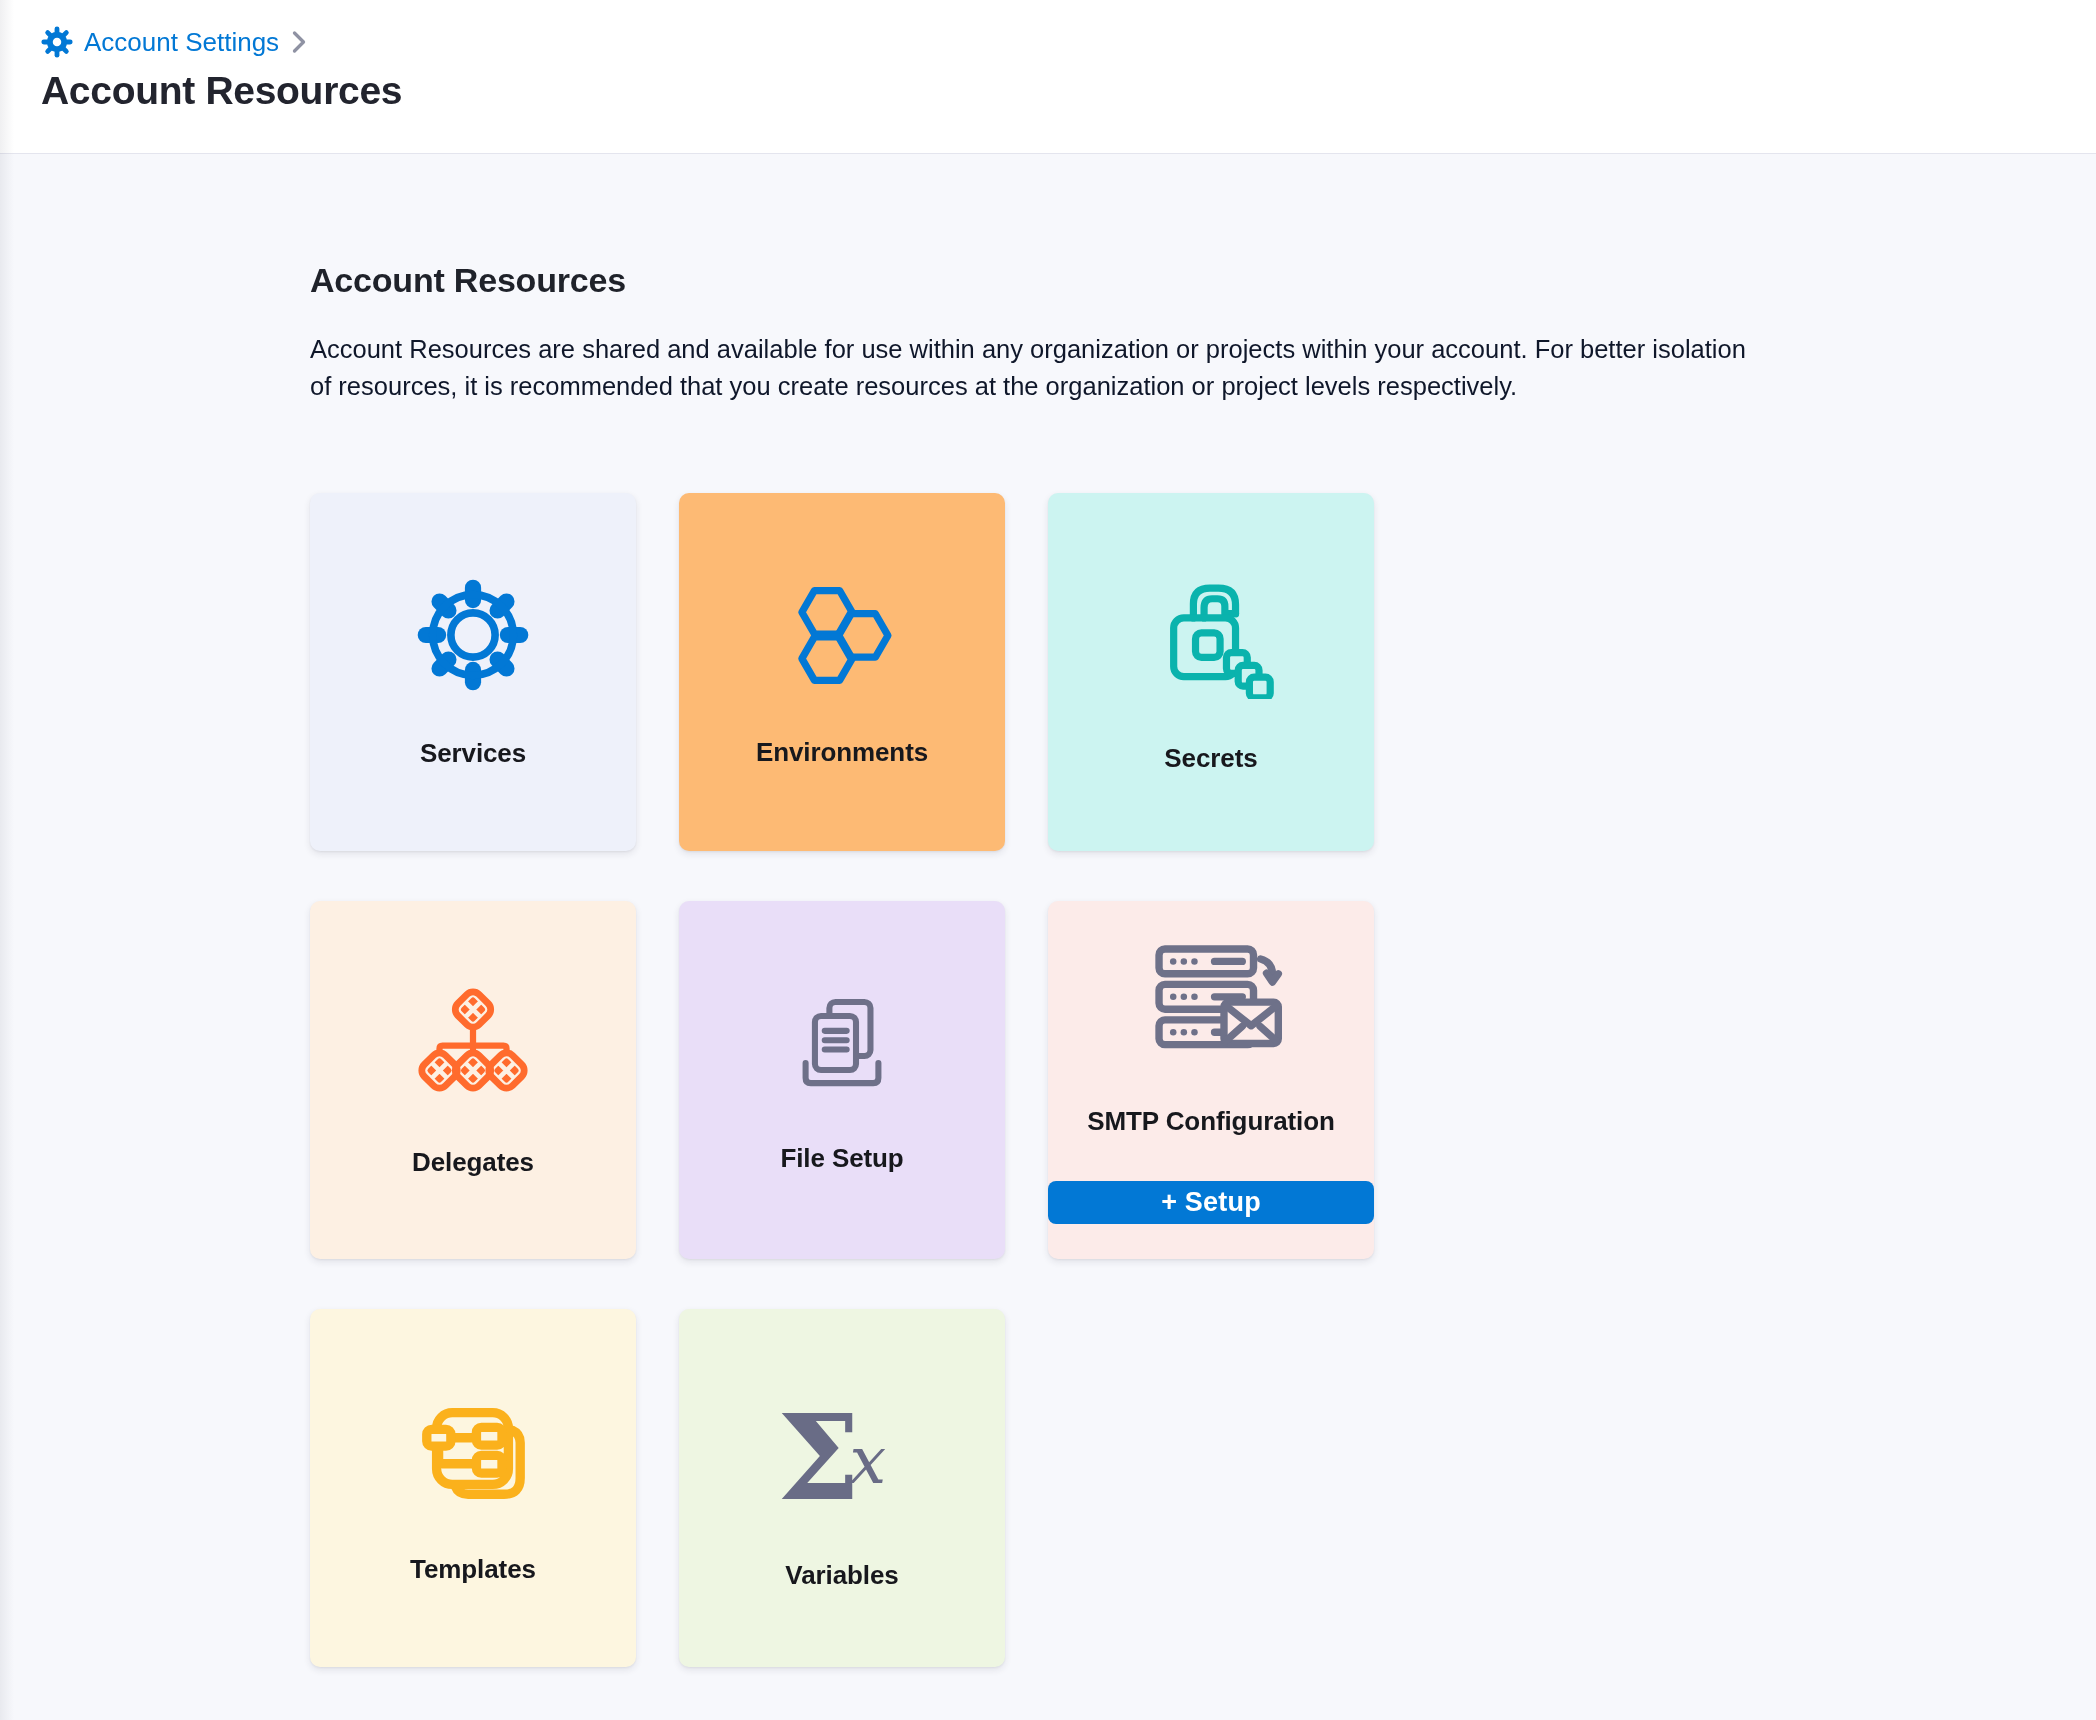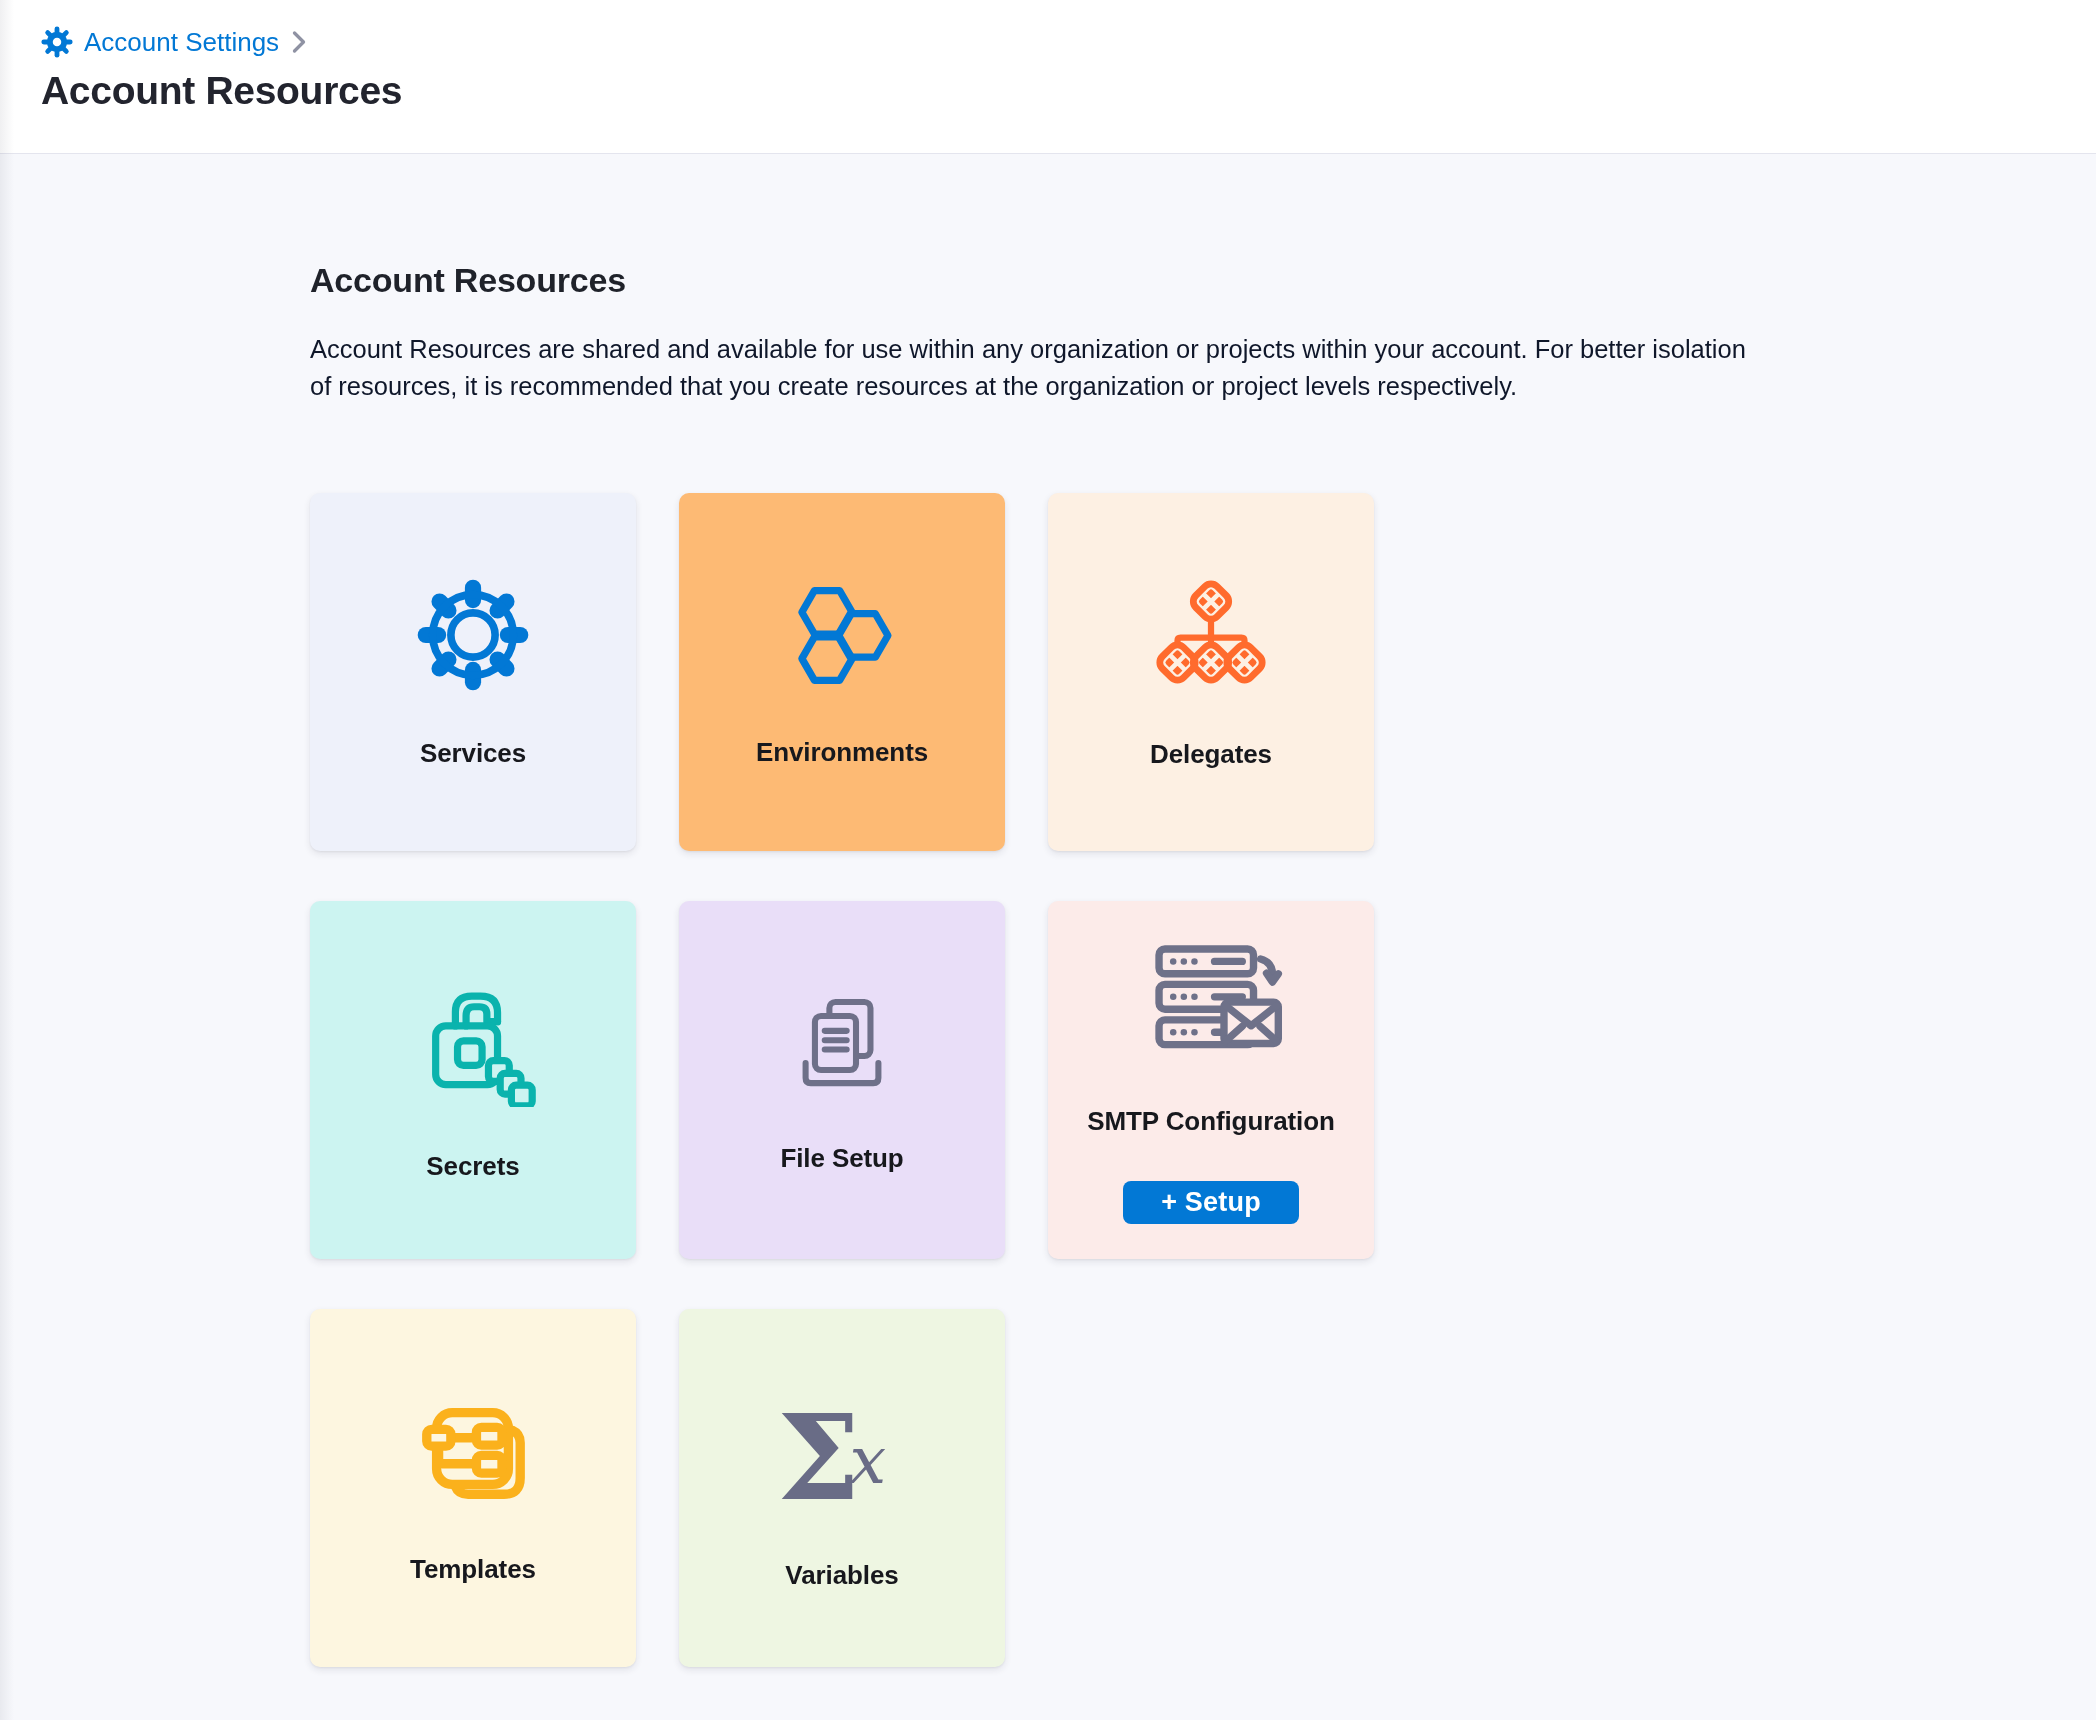--- a/index.html
+++ b/index.html
@@ -53,21 +53,21 @@
   .resource-grid {
     margin-top:88px;
     display:grid;
     grid-template-columns:repeat(3,326px);
     column-gap:43px;
     row-gap:50px;
   }
   .card {
     width:326px; height:358px;
     border-radius:10px;
-    display:flex; flex-direction:column; align-items:center; justify-content:center;
+    display:flex; flex-direction:column; justify-content:center;
     gap:44px;
     box-shadow:0 3px 7px rgba(40,41,61,0.10), 0 1px 2px rgba(40,41,61,0.06);
     cursor:pointer;
   }
   .card--with-button { gap:16px; }
   .card--with-button .card-icon-slot { margin-bottom:30px; }
   .card-icon-slot { display:flex; align-items:center; justify-content:center; }
   .card-label {
     font-size:26px; font-weight:600; color:#17181d; letter-spacing:-0.1px;
     text-align:center;
@@ -151,66 +151,66 @@
     <g stroke="#0278d5" stroke-width="1.5" fill="none" stroke-linejoin="round">
       <path d="M14.1,7.3 L11.5,11.8 L6.3,11.8 L3.7,7.3 L6.3,2.8 L11.5,2.8 Z"></path>
       <path d="M21.5,12.1 L18.9,16.6 L13.7,16.6 L11.1,12.1 L13.7,7.6 L18.9,7.6 Z"></path>
       <path d="M14.1,16.9 L11.5,21.4 L6.3,21.4 L3.7,16.9 L6.3,12.4 L11.5,12.4 Z"></path>
     </g>
   </svg>
         </div>
     <div class="card-label">Environments</div>
 
   </div>
-      <div class="card" style="background: rgb(253, 240, 227);">
-    <div class="card-icon-slot">
-          <svg width="120" height="120" viewBox="0 0 24 24">
-    <path d="M5.3,13.5 V13.1 Q5.3,12.5 5.9,12.5 H18.1 Q18.7,12.5 18.7,13.1 V13.5 M12,9.4 V13.3" stroke="#ff6b2d" stroke-width="1.25" fill="none" stroke-linecap="round"></path>
-    <g>
-      <g transform="rotate(45 12 5.3)">
-        <rect x="9" y="2.3" width="6" height="6" rx="1.7" stroke="#ff6b2d" stroke-width="1.35" fill="none"></rect>
-        <rect x="10.15" y="3.45" width="3.7" height="3.7" rx="0.5" fill="#ff6b2d"></rect>
-        <path d="M9.9,5.3 H14.1 M12,3.2 V7.4" stroke="#fdf0e3" stroke-width="0.95"></path>
-      </g>
-      <g transform="rotate(45 5.3 17.5)">
-        <rect x="2.3" y="14.5" width="6" height="6" rx="1.7" stroke="#ff6b2d" stroke-width="1.35" fill="none"></rect>
-        <rect x="3.45" y="15.65" width="3.7" height="3.7" rx="0.5" fill="#ff6b2d"></rect>
-        <path d="M3.2,17.5 H7.4 M5.3,15.4 V19.6" stroke="#fdf0e3" stroke-width="0.95"></path>
-      </g>
-      <g transform="rotate(45 12 17.5)">
-        <rect x="9" y="14.5" width="6" height="6" rx="1.7" stroke="#ff6b2d" stroke-width="1.35" fill="none"></rect>
-        <rect x="10.15" y="15.65" width="3.7" height="3.7" rx="0.5" fill="#ff6b2d"></rect>
-        <path d="M9.9,17.5 H14.1 M12,15.4 V19.6" stroke="#fdf0e3" stroke-width="0.95"></path>
-      </g>
-      <g transform="rotate(45 18.7 17.5)">
-        <rect x="15.7" y="14.5" width="6" height="6" rx="1.7" stroke="#ff6b2d" stroke-width="1.35" fill="none"></rect>
-        <rect x="16.85" y="15.65" width="3.7" height="3.7" rx="0.5" fill="#ff6b2d"></rect>
-        <path d="M16.6,17.5 H20.8 M18.7,15.4 V19.6" stroke="#fdf0e3" stroke-width="0.95"></path>
-      </g>
-    </g>
-  </svg>
-        </div>
-    <div class="card-label">Delegates</div>
-
-  </div>
       <div class="card" style="background: rgb(204, 244, 241);">
     <div class="card-icon-slot">
           <svg width="128" height="128" viewBox="0 0 24 24">
     <g stroke="#0ab3ad" stroke-width="1.35" fill="none" stroke-linecap="round" stroke-linejoin="round">
       <path d="M8.7,8.8 V6.2 Q8.7,3.2 11.8,3.2 H13.4 Q16.6,3.2 16.6,6.3 V8.0"></path>
       <path d="M10.7,8.8 V6.9 Q10.7,5.2 12.2,5.2 H13.2 Q14.6,5.2 14.6,6.6 V8.0 H16.6"></path>
       <rect x="5" y="8.8" width="11.6" height="11" rx="1.9"></rect>
       <rect x="9.1" y="11.6" width="4.6" height="4.6" rx="1.1"></rect>
       <rect x="14.9" y="15.3" width="3.9" height="3.9" rx="0.9" fill="#ccf4f1"></rect>
       <rect x="17.1" y="17.7" width="3.9" height="3.9" rx="0.9" fill="#ccf4f1"></rect>
       <rect x="19.2" y="19.9" width="3.9" height="3.9" rx="0.9" fill="#ccf4f1"></rect>
     </g>
   </svg>
         </div>
     <div class="card-label">Secrets</div>
+
+  </div>
+      <div class="card" style="background: rgb(253, 240, 227);">
+    <div class="card-icon-slot">
+          <svg width="120" height="120" viewBox="0 0 24 24">
+    <path d="M5.3,13.5 V13.1 Q5.3,12.5 5.9,12.5 H18.1 Q18.7,12.5 18.7,13.1 V13.5 M12,9.4 V13.3" stroke="#ff6b2d" stroke-width="1.25" fill="none" stroke-linecap="round"></path>
+    <g>
+      <g transform="rotate(45 12 5.3)">
+        <rect x="9" y="2.3" width="6" height="6" rx="1.7" stroke="#ff6b2d" stroke-width="1.35" fill="none"></rect>
+        <rect x="10.15" y="3.45" width="3.7" height="3.7" rx="0.5" fill="#ff6b2d"></rect>
+        <path d="M9.9,5.3 H14.1 M12,3.2 V7.4" stroke="#fdf0e3" stroke-width="0.95"></path>
+      </g>
+      <g transform="rotate(45 5.3 17.5)">
+        <rect x="2.3" y="14.5" width="6" height="6" rx="1.7" stroke="#ff6b2d" stroke-width="1.35" fill="none"></rect>
+        <rect x="3.45" y="15.65" width="3.7" height="3.7" rx="0.5" fill="#ff6b2d"></rect>
+        <path d="M3.2,17.5 H7.4 M5.3,15.4 V19.6" stroke="#fdf0e3" stroke-width="0.95"></path>
+      </g>
+      <g transform="rotate(45 12 17.5)">
+        <rect x="9" y="14.5" width="6" height="6" rx="1.7" stroke="#ff6b2d" stroke-width="1.35" fill="none"></rect>
+        <rect x="10.15" y="15.65" width="3.7" height="3.7" rx="0.5" fill="#ff6b2d"></rect>
+        <path d="M9.9,17.5 H14.1 M12,15.4 V19.6" stroke="#fdf0e3" stroke-width="0.95"></path>
+      </g>
+      <g transform="rotate(45 18.7 17.5)">
+        <rect x="15.7" y="14.5" width="6" height="6" rx="1.7" stroke="#ff6b2d" stroke-width="1.35" fill="none"></rect>
+        <rect x="16.85" y="15.65" width="3.7" height="3.7" rx="0.5" fill="#ff6b2d"></rect>
+        <path d="M16.6,17.5 H20.8 M18.7,15.4 V19.6" stroke="#fdf0e3" stroke-width="0.95"></path>
+      </g>
+    </g>
+  </svg>
+        </div>
+    <div class="card-label">Delegates</div>
 
   </div>
       <div class="card" style="background: rgb(233, 222, 248);">
     <div class="card-icon-slot">
           <svg width="112" height="112" viewBox="0 0 24 24">
     <g stroke="#6e7089" stroke-width="1.3" fill="none" stroke-linecap="round" stroke-linejoin="round">
       <rect x="9.3" y="3.2" width="8.8" height="11.6" rx="1.3"></rect>
       <rect x="6.2" y="6.2" width="8.8" height="11.6" rx="1.3" fill="#e9def8"></rect>
       <path d="M8.3,9.4 H13 M8.3,11.4 H13 M8.3,13.4 H13"></path>
       <path d="M4.2,16.3 V19.5 Q4.2,20.6 5.3,20.6 H18.7 Q19.8,20.6 19.8,19.5 V16.3"></path>

